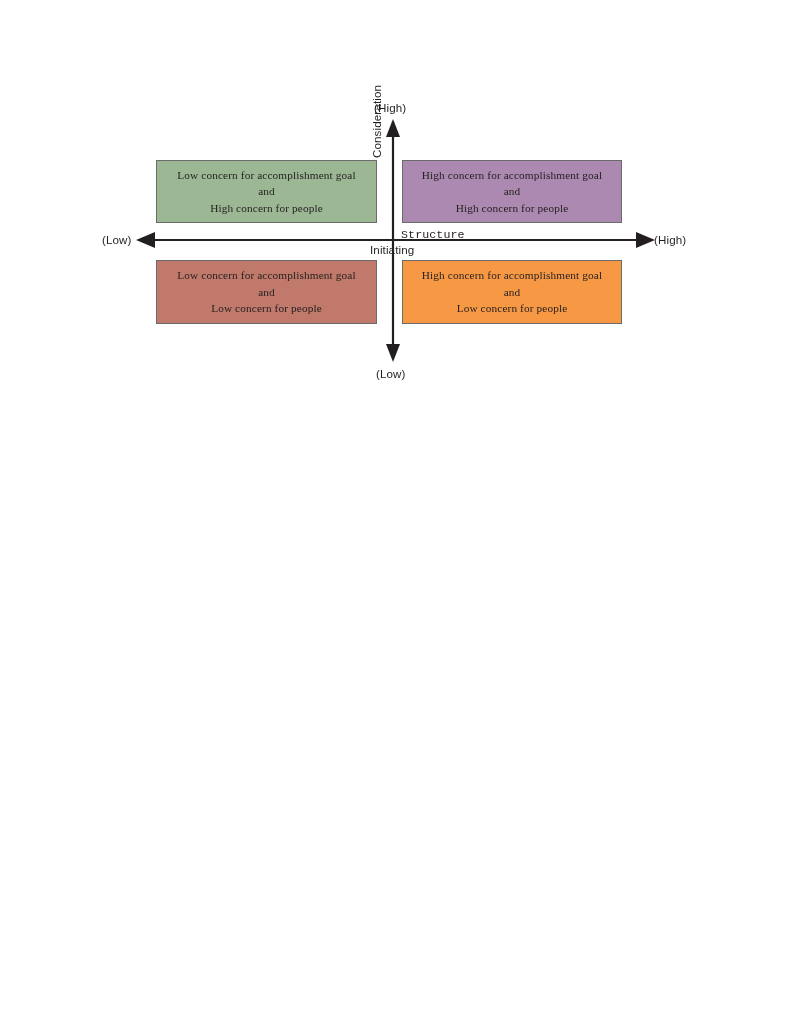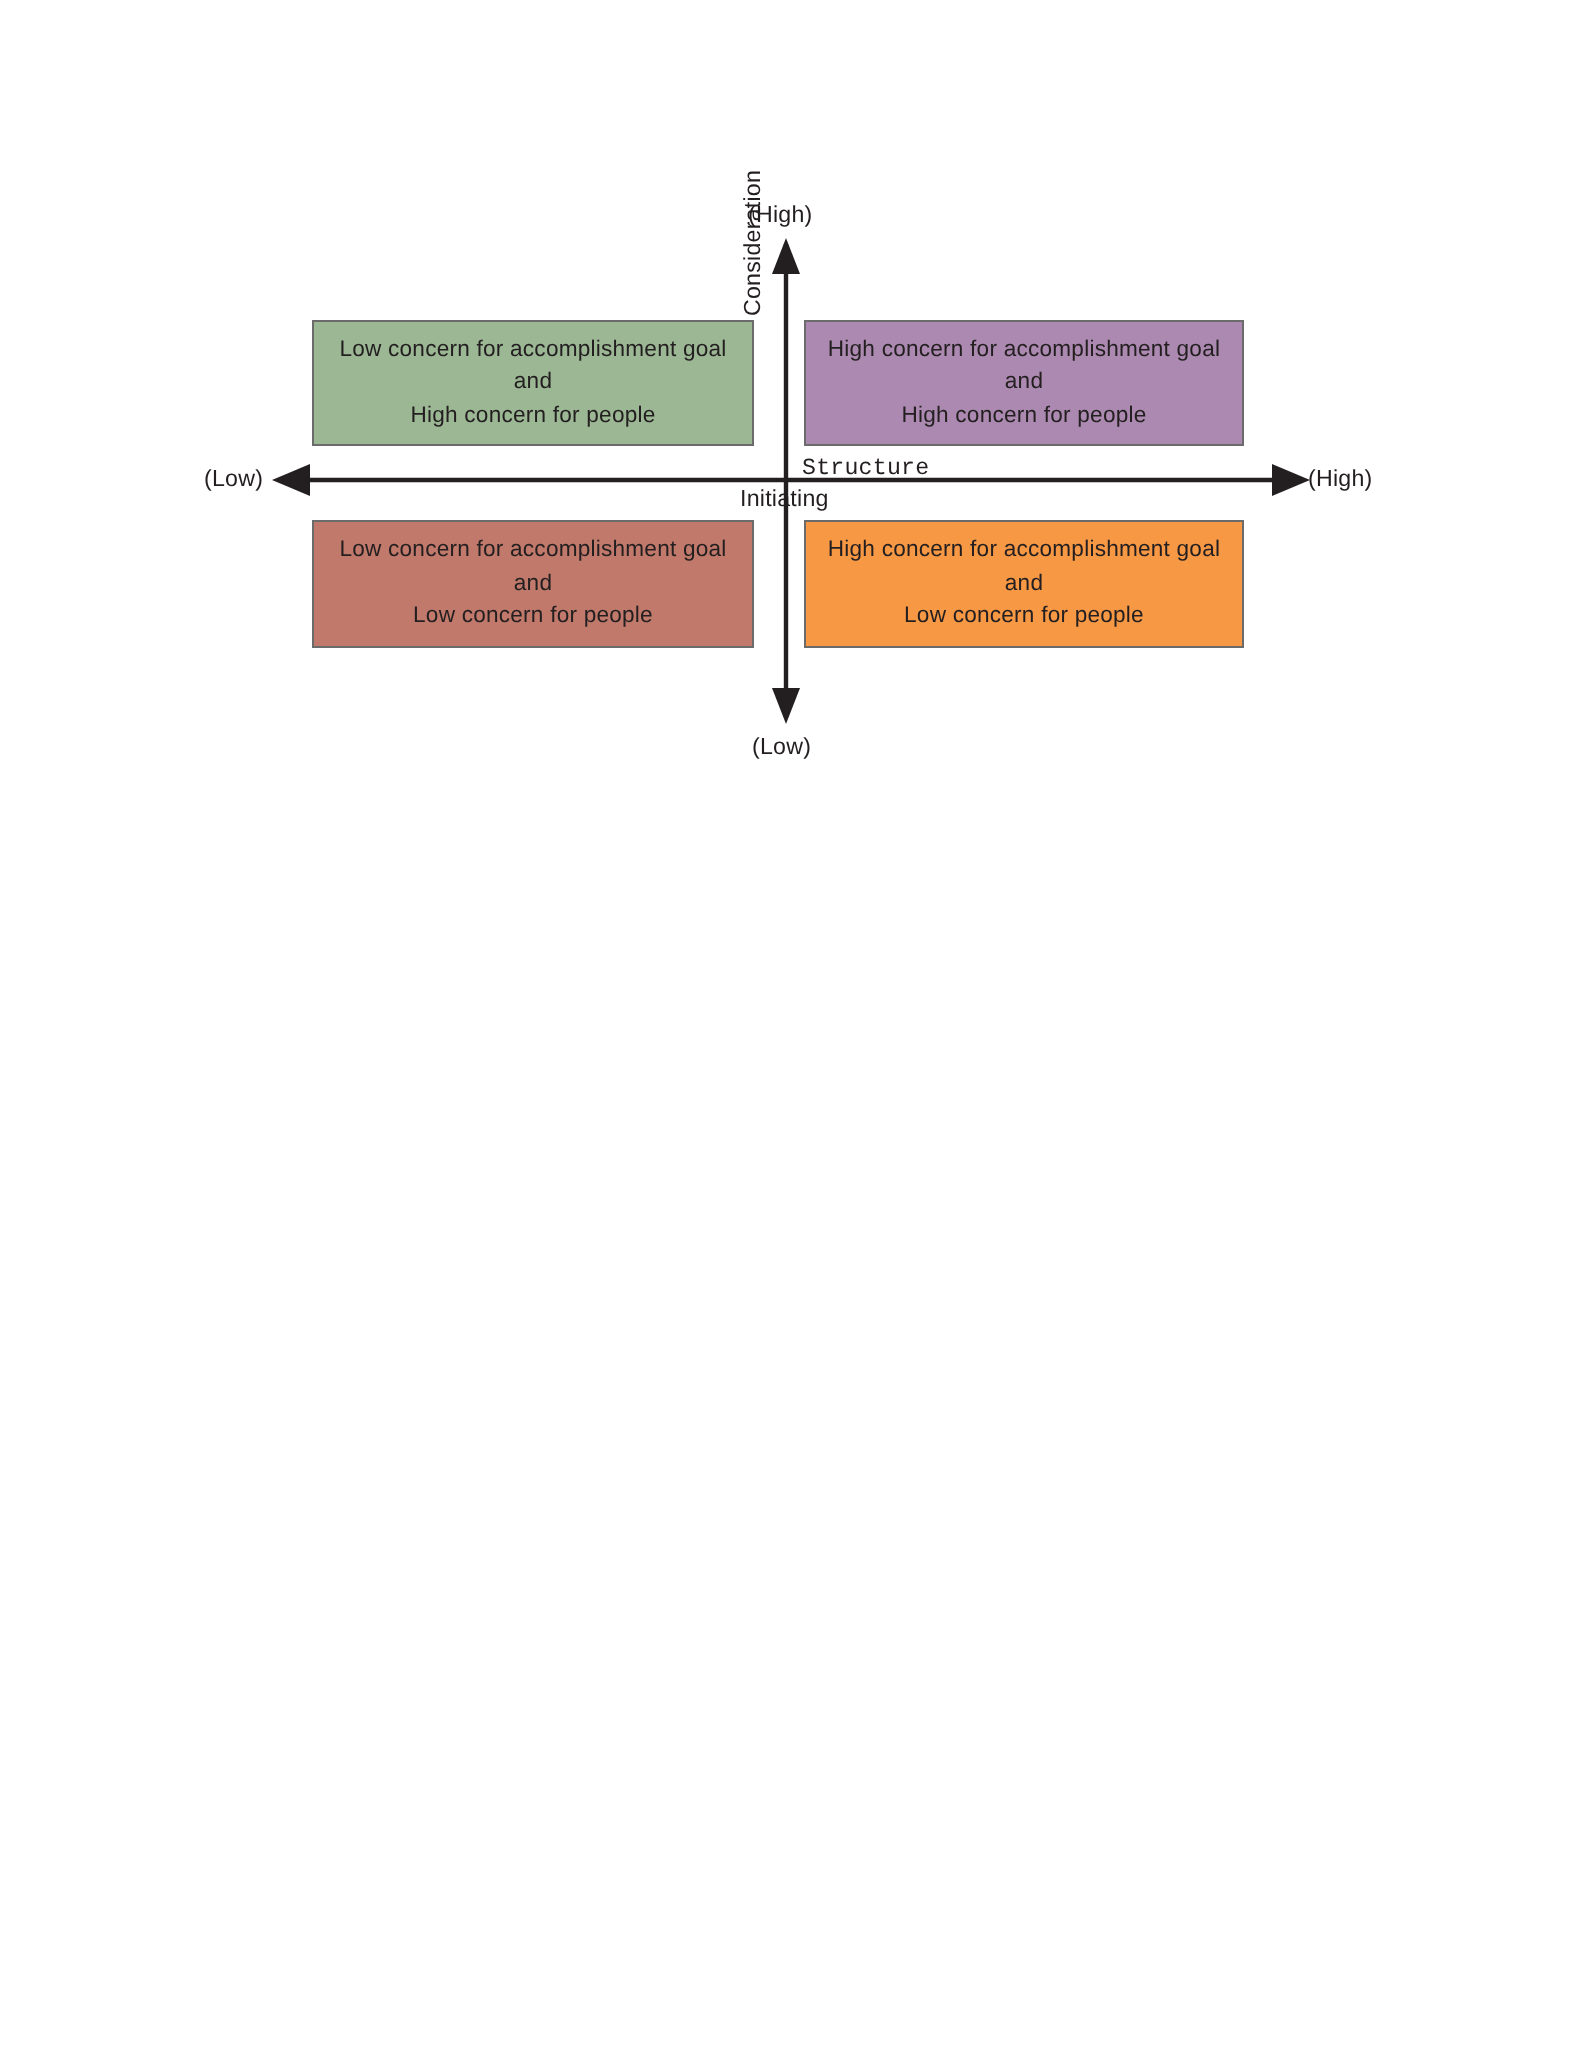--- a/index.html
+++ b/index.html
@@ -32,21 +32,21 @@
     flex-direction: column;
     align-items: center;
     justify-content: center;
     text-align: center;
     font-size: 11.3px;
     line-height: 16.5px;
     color: #231f20;
     letter-spacing: 0.01em;
     padding: 2px 6px;
   }
-  .quad .line { display: block; white-space: nowrap; }
+  .quad .line { display: block; white-space: nowrap; font-family: Liberation Serif, serif; }
 
   #quad-top-left {
     left: 156px;  top: 160px;  width: 221px;  height: 63px;
   }
   #quad-top-right {
     left: 402px;  top: 160px;  width: 220px;  height: 63px;
   }
   #quad-bottom-left {
     left: 156px;  top: 260px;  width: 221px;  height: 64px;
   }

